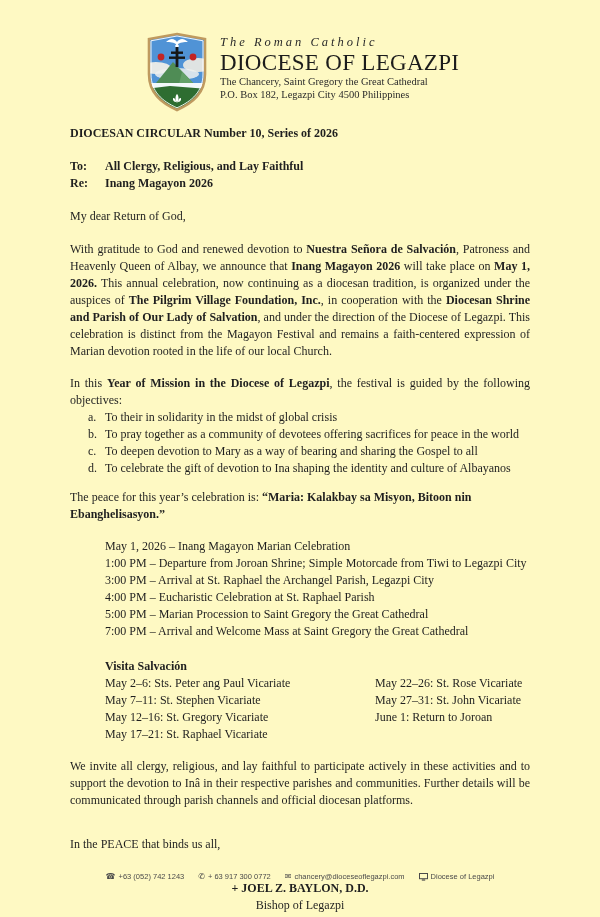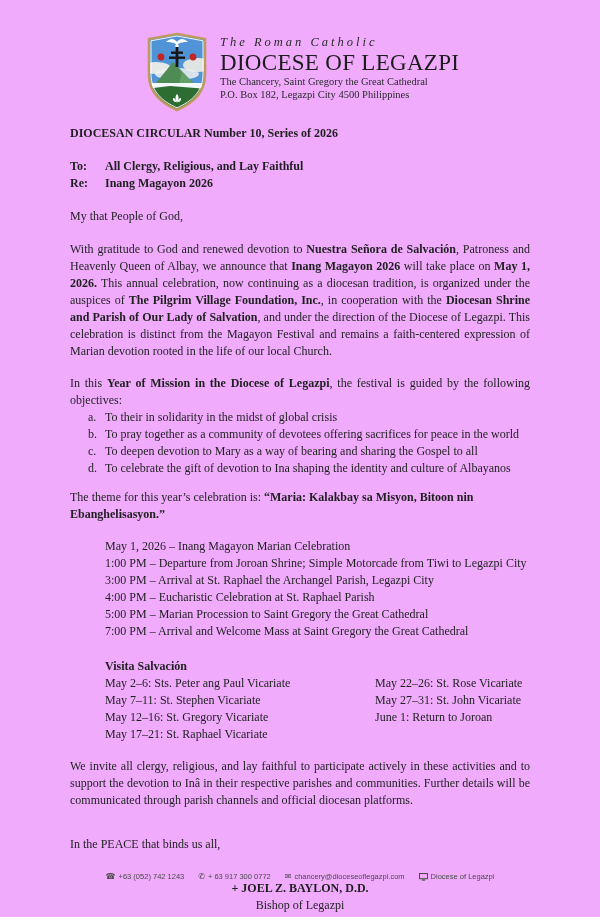--- a/index.html
+++ b/index.html
@@ -1,20 +1,20 @@
 <!DOCTYPE html>
 <html><head>
 <meta charset="utf-8">
 <style>
   * { margin: 0; padding: 0; box-sizing: border-box; }
   html, body { background: #ffffff; }
   .page {
     position: relative;
     width: 600px; height: 917px;
-    background: #f0abfc;
+    background: #fef9c3;
     color: #1f1f1f;
     font-family: "Liberation Serif", "DejaVu Serif", serif;
     overflow: hidden;
   }
   
   .letterhead {
     padding-top: 32px;
     display: flex;
     justify-content: center;
     align-items: flex-start;
@@ -133,21 +133,21 @@
       <div class="meta-row">
         <span class="meta-label">To:</span>
         <span class="meta-value">All Clergy, Religious, and Lay Faithful</span>
       </div>
       <div class="meta-row">
         <span class="meta-label">Re:</span>
         <span class="meta-value">Inang Magayon 2026</span>
       </div>
     </div>
 
-    <div class="salutation">My that People of God,</div>
+    <div class="salutation">My dear Return of God,</div>
 
     <div class="para p1"><span>With gratitude to God and renewed devotion to </span><b>Nuestra Señora de Salvación</b><span>, Patroness and Heavenly Queen of Albay, we announce that </span><b>Inang Magayon 2026</b><span> will take place on </span><b>May 1, 2026.</b><span> This annual celebration, now continuing as a diocesan tradition, is organized under the auspices of </span><b>The Pilgrim Village Foundation, Inc.</b><span>, in cooperation with the </span><b>Diocesan Shrine and Parish of Our Lady of Salvation</b><span>, and under the direction of the Diocese of Legazpi. This celebration is distinct from the Magayon Festival and remains a faith-centered expression of Marian devotion rooted in the life of our local Church.</span></div>
 
     <div class="para p2"><span>In this </span><b>Year of Mission in the Diocese of Legazpi</b><span>, the festival is guided by the following objectives:</span></div>
 
     <div class="objectives">
       <div class="objective-row">
         <span class="obj-marker">a.</span>
         <span>To their in solidarity in the midst of global crisis</span>
       </div>
@@ -158,21 +158,21 @@
       <div class="objective-row">
         <span class="obj-marker">c.</span>
         <span>To deepen devotion to Mary as a way of bearing and sharing the Gospel to all</span>
       </div>
       <div class="objective-row">
         <span class="obj-marker">d.</span>
         <span>To celebrate the gift of devotion to Ina shaping the identity and culture of Albayanos</span>
       </div>
     </div>
 
-    <div class="theme"><span>The theme for this year’s celebration is: </span><b>“Maria: Kalakbay sa Misyon, Bitoon nin Ebanghelisasyon.”</b></div>
+    <div class="theme"><span>The peace for this year’s celebration is: </span><b>“Maria: Kalakbay sa Misyon, Bitoon nin Ebanghelisasyon.”</b></div>
 
     <div class="schedule">
       <div class="schedule-heading">May 1, 2026 – Inang Magayon Marian Celebration</div>
       <div>1:00 PM – Departure from Joroan Shrine; Simple Motorcade from Tiwi to Legazpi City</div>
       <div>3:00 PM – Arrival at St. Raphael the Archangel Parish, Legazpi City</div>
       <div>4:00 PM – Eucharistic Celebration at St. Raphael Parish</div>
       <div>5:00 PM – Marian Procession to Saint Gregory the Great Cathedral</div>
       <div>7:00 PM – Arrival and Welcome Mass at Saint Gregory the Great Cathedral</div>
     </div>
 

